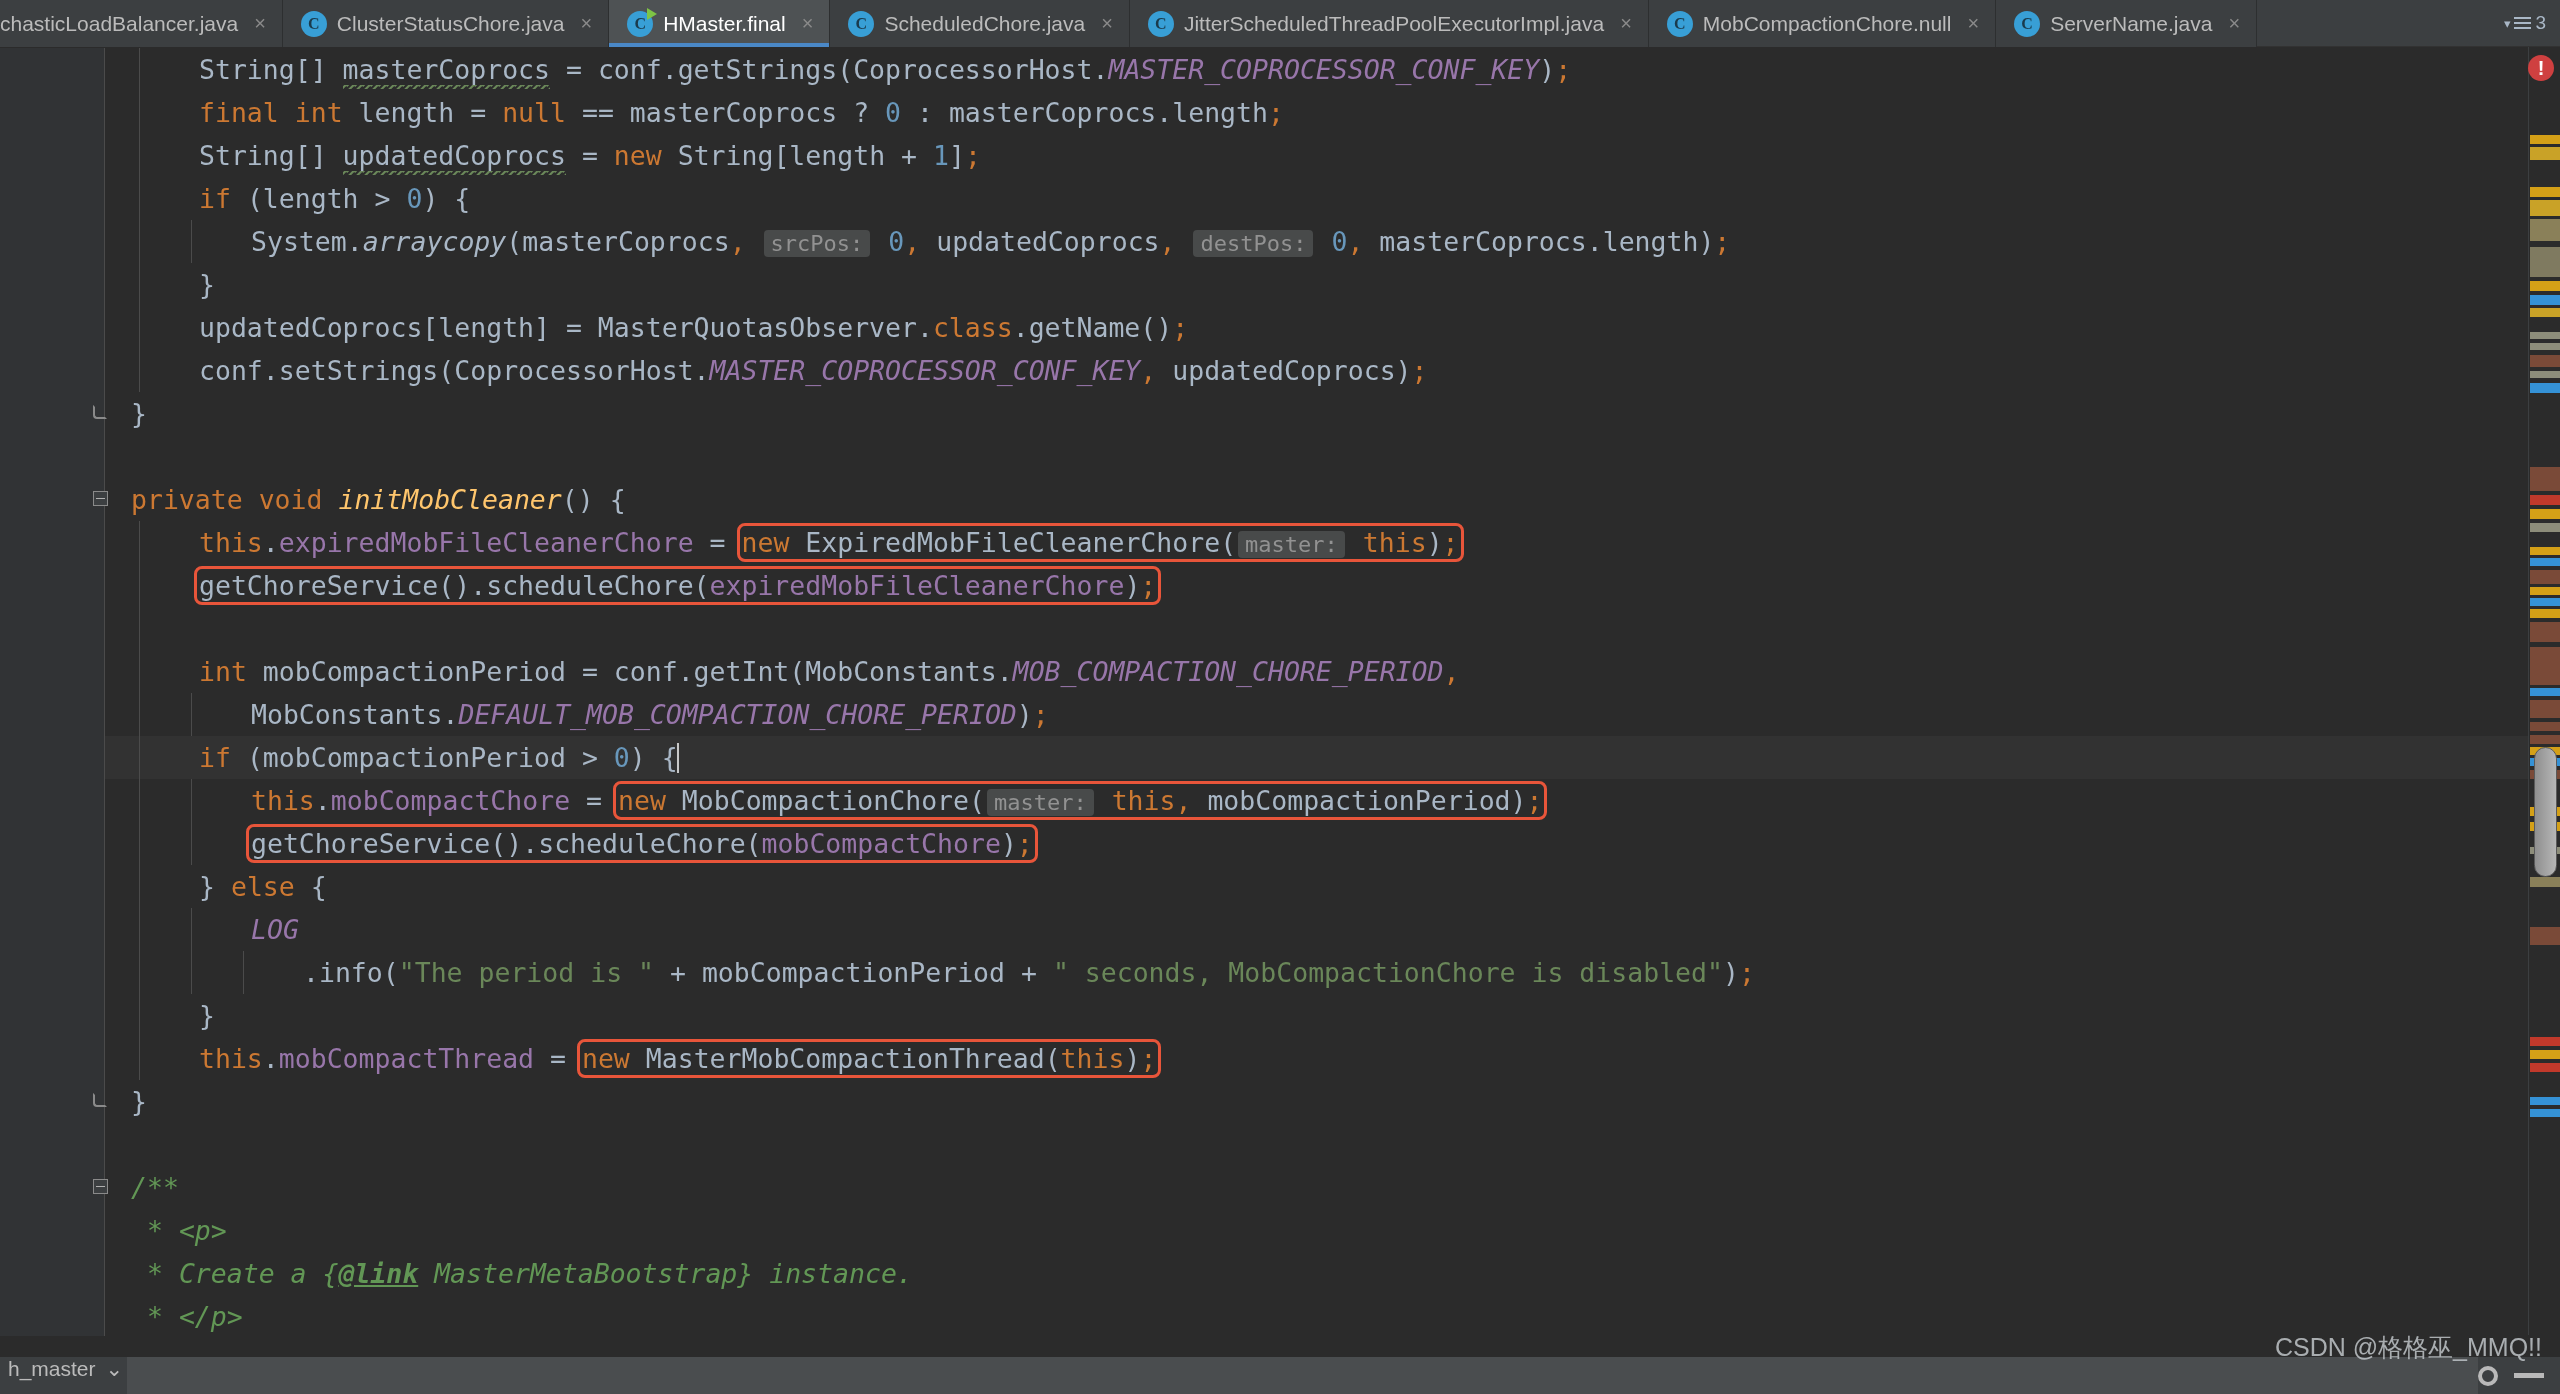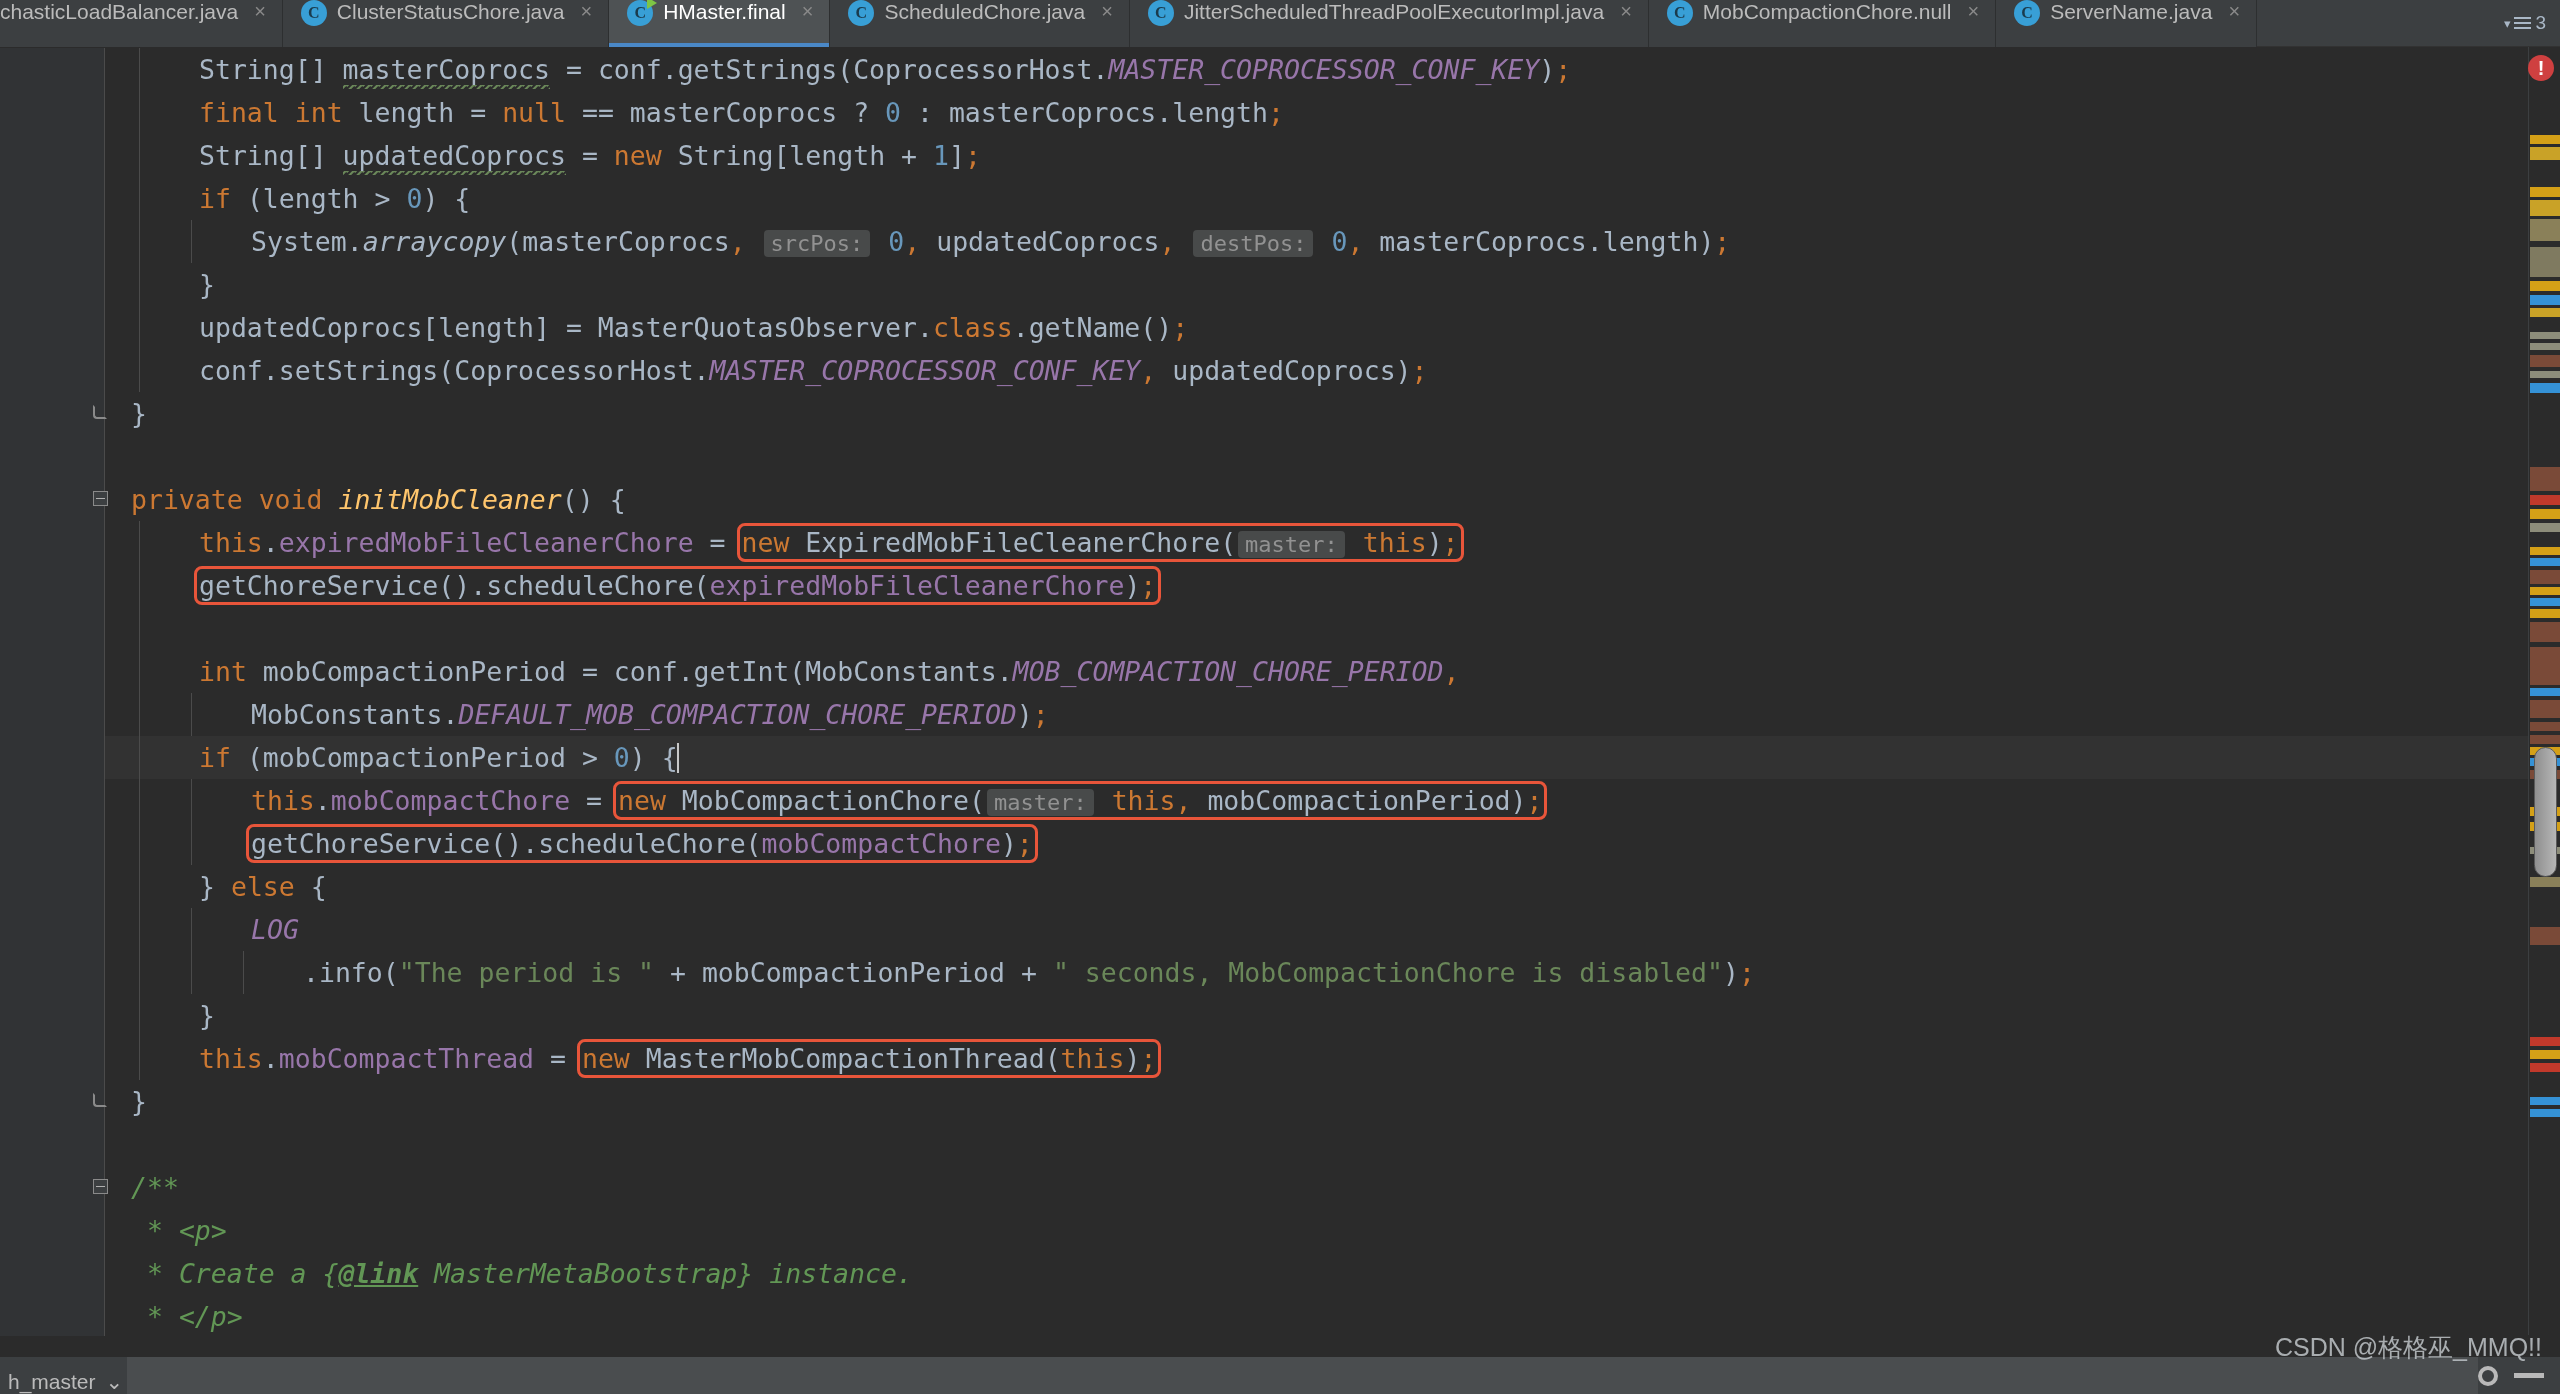--- a/index.html
+++ b/index.html
@@ -11,21 +11,21 @@
   }
   #app { position:relative; width:2560px; height:1394px; background:#2b2b2b; }
 
   
   .tabbar{
     position:absolute; left:0; top:0; width:2560px; height:47px;
     background:#3c3f41; display:flex; align-items:stretch;
     border-bottom:1px solid #323232;
   }
   .tab{
-    display:flex; align-items:flex-start; gap:10px;
+    display:flex; align-items:center; gap:10px;
     padding:0 16px 0 18px; height:47px;
     border-right:1px solid #2d2f30;
     color:#bbbbbb; font-size:21px; white-space:nowrap;
     position:relative; background:#3c3f41;
   }
   .tab.first{ padding-left:0px; }
   .tab.active{ background:#4e5254; color:#ffffff; }
   .tab.active:after{
     content:""; position:absolute; left:0; right:0; bottom:0;
     height:4px; background:#4a88c7;
@@ -139,21 +139,21 @@
     background:#3c3f41; display:flex; align-items:center;
     padding-left:128px; gap:14px; color:#d6d6d6; font-size:22px;
   }
   .bc-sep{ color:#8a8a8a; font-size:19px; }
   .statusbar{
     position:absolute; left:0; bottom:0; width:2560px; height:37px;
     background:#3c3f41; display:flex; align-items:center;
   }
   .sb-left{
     color:#bbbbbb; font-size:21px; padding-left:8px;
-    display:flex; align-items:flex-end; gap:10px;
+    display:flex; align-items:flex-start; gap:10px;
     background:#3c3f41; height:37px; padding-right:4px;
   }
   .sb-right{
     margin-left:auto; display:flex; align-items:center; gap:16px;
     padding-right:16px; color:#bbbbbb; font-size:18px;
   }
   .sb-fill{ flex:1; height:37px; background:#4a4d4f; }
   .watermark{
     position:absolute; right:18px; bottom:30px;
     color:#bfc4c8; font-size:25px; opacity:.85;

